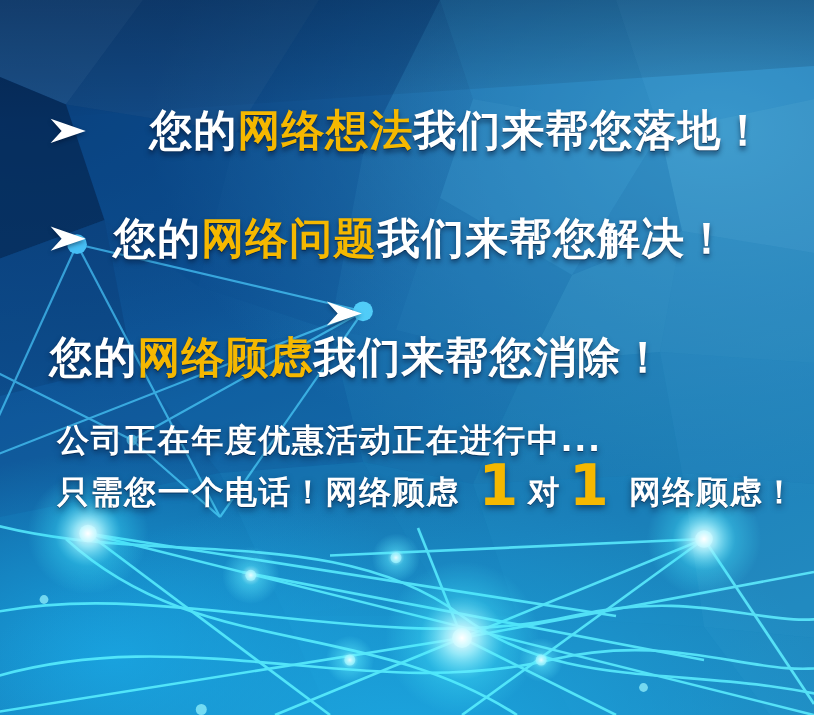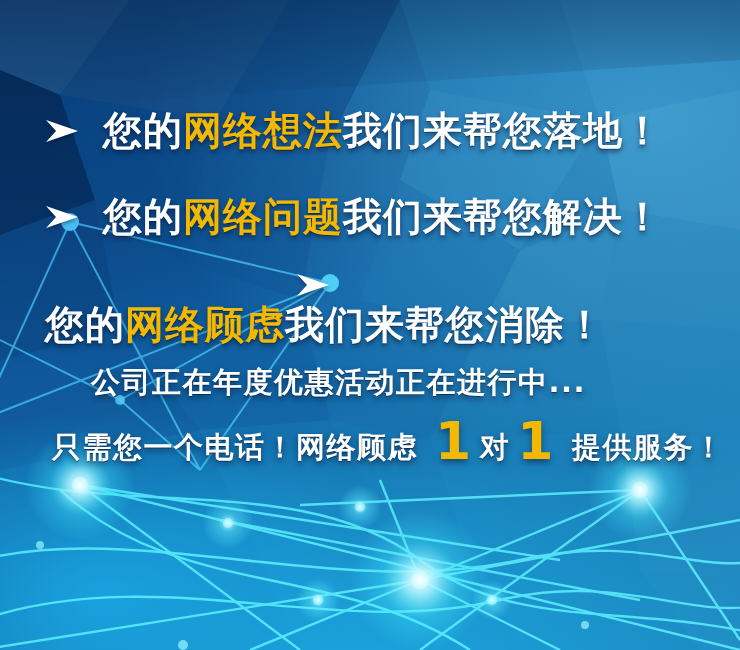--- a/index.html
+++ b/index.html
@@ -190,21 +190,21 @@
       <circle cx="640" cy="490" r="52" fill="url(#nodeGlow)"></circle>
       <circle cx="228" cy="523" r="26" fill="url(#nodeGlowSm)"></circle>
       <circle cx="360" cy="507" r="22" fill="url(#nodeGlowSm)"></circle>
       <circle cx="318" cy="600" r="22" fill="url(#nodeGlowSm)"></circle>
       <circle cx="492" cy="600" r="20" fill="url(#nodeGlowSm)"></circle>
     </g>
   </svg>
 
   <div id="content">
 
-    <div class="row" style="left:45px; top:104px;">
+    <div class="row" style="left:45px; top:92px;gap:33px;">
       <svg class="arrow" viewBox="0 0 34 26">
         <path d="M1,2 L33,13 L1,24 L11,13 Z" fill="#ffffff"></path>
       </svg>
       <div class="bigline">
         <span>您的</span><span class="hl">网络想法</span><span>我们来帮您落地！</span>
       </div>
     </div>
 
     <div class="row" style="left:45px; top:190px;">
       <svg class="arrow" viewBox="0 0 34 26">
@@ -217,24 +217,24 @@
 
     <div class="row" style="left:45px; top:272px;flex-direction:column;">
       <svg class="arrow" viewBox="0 0 34 26">
         <path d="M1,2 L33,13 L1,24 L11,13 Z" fill="#ffffff"></path>
       </svg>
       <div class="bigline">
         <span>您的</span><span class="hl">网络顾虑</span><span>我们来帮您消除！</span>
       </div>
     </div>
 
-    <div class="row" style="left:52px; top:363px;margin-left:39px;">
+    <div class="row" style="left:52px; top:381px;">
       <div class="subline">公司正在年度优惠活动正在进行中...</div>
     </div>
 
     <div class="row" style="left:52px; top:428px;">
       <div class="subline">
-        <span>只需您一个电话！网络顾虑</span><span class="sp"></span><span class="bignum">1</span><span>对</span><span class="bignum">1</span><span class="sp"></span><span>提供服务！</span>
+        <span>只需您一个电话！网络顾虑</span><span class="sp"></span><span class="bignum">1</span><span>对</span><span class="bignum">1</span><span class="sp"></span><span>网络顾虑！</span>
       </div>
     </div>
 
   </div>
 </div>
 
 </body></html>

